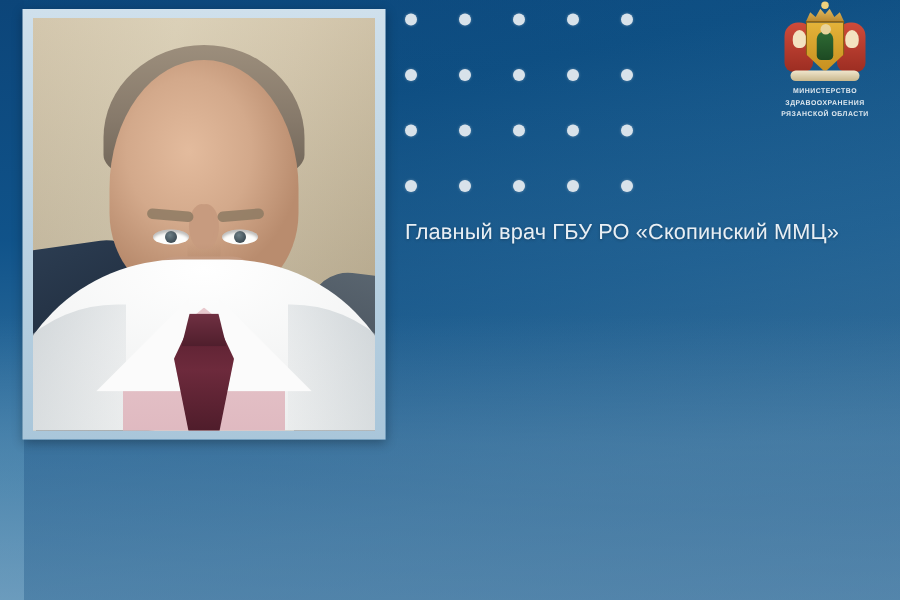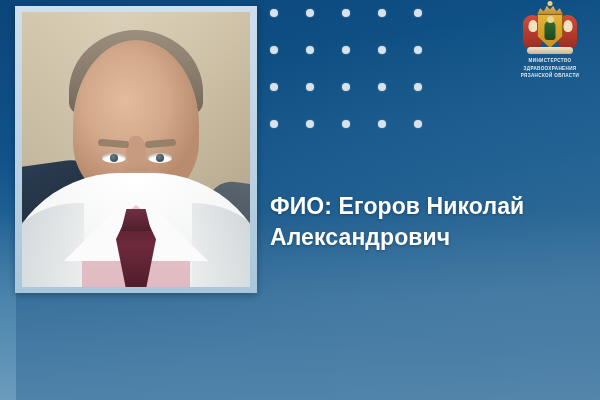--- a/index.html
+++ b/index.html
@@ -286,21 +286,21 @@
       <span class="dot" style="left: 72px; top: 74px; background: rgb(216, 226, 234);"></span>
       <span class="dot" style="left: 108px; top: 74px; background: rgb(216, 226, 234);"></span>
       <span class="dot" style="left: 144px; top: 74px; background: rgb(216, 226, 234);"></span>
       <span class="dot" style="left: 0px; top: 111px; background: rgb(216, 226, 234);"></span>
       <span class="dot" style="left: 36px; top: 111px; background: rgb(216, 226, 234);"></span>
       <span class="dot" style="left: 72px; top: 111px; background: rgb(216, 226, 234);"></span>
       <span class="dot" style="left: 108px; top: 111px; background: rgb(216, 226, 234);"></span>
       <span class="dot" style="left: 144px; top: 111px; background: rgb(216, 226, 234);"></span>
     </div>
 
-  <div class="title">ФИО: Егоров Николай Александрович</div>
+  <div class="subtitle">Главный врач ГБУ РО «Скопинский ММЦ»</div>
 
   <div class="emblem">
     <div class="coa">
       <div class="coa-crown-dot"></div>
       <div class="coa-crown"></div>
       <div class="coa-sup-l"></div>
       <div class="coa-sup-r"></div>
       <div class="coa-shield">
         <div class="coa-fig"></div>
       </div>

